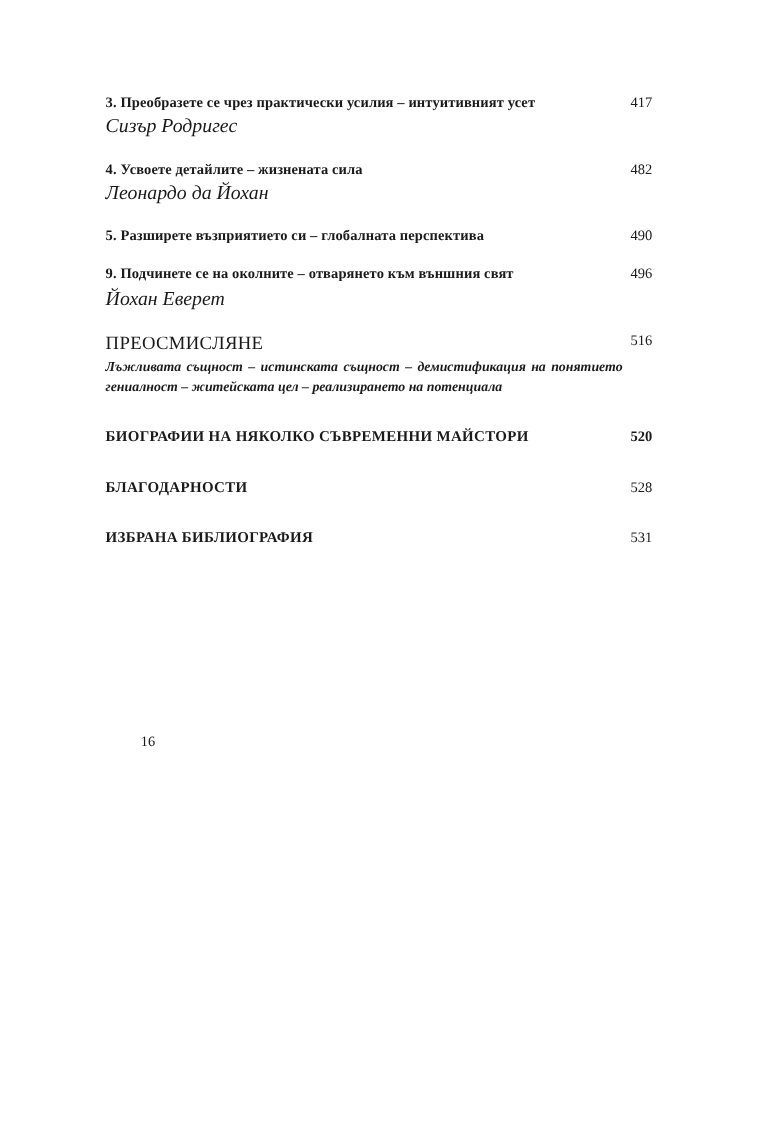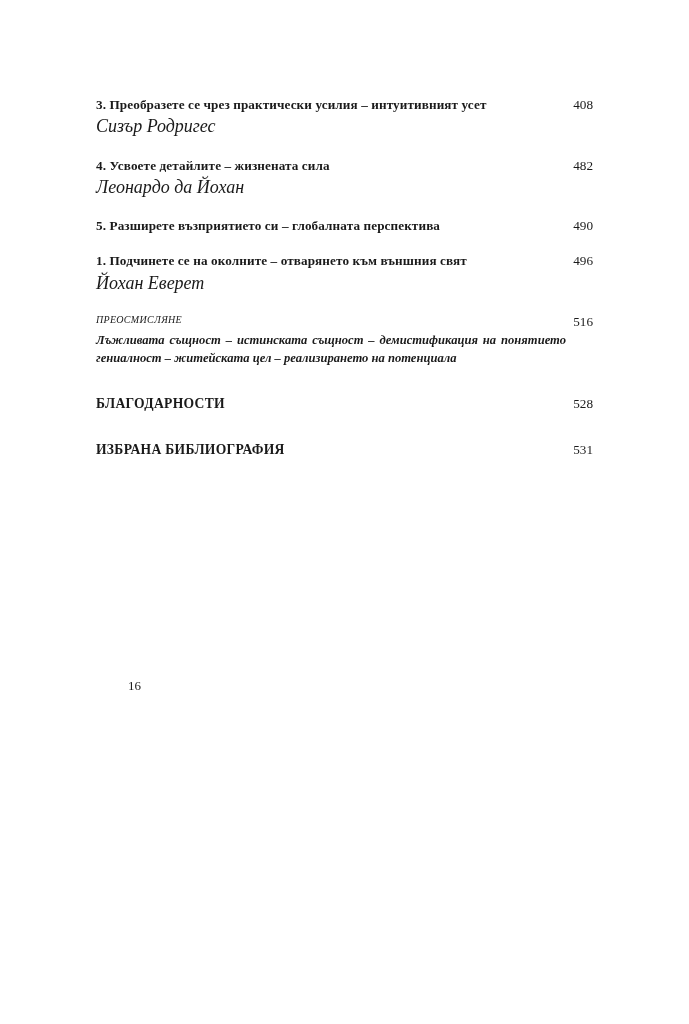--- a/index.html
+++ b/index.html
@@ -10,21 +10,21 @@
     width: 689px;
     height: 1024px;
     background: #ffffff;
     font-family: "Liberation Serif", serif;
     color: #1a1a1a;
     position: relative;
     overflow: hidden;
   }
   .page {
     position: absolute;
-    left: 0; top: 16px;
+    left: 0; top: 4px;
     width: 689px;
     height: 752px;
     box-sizing: border-box;
     padding: 80px 96px 0 96px;
   }
   .toc {
     width: 497px;
   }
   .entry {
     display: block;
@@ -65,23 +65,22 @@
     font-style: italic;
     font-size: 12.6px;
     line-height: 1.36;
     margin-top: 2px;
     width: 470px;
     text-align: justify;
     font-weight: bold;
   }
   .entry.caps .entry-title {
     font-weight: normal;
-    font-size: 10px;
+    font-size: 17px;
     letter-spacing: 0.3px;
-    font-style: italic;
   }
   .entry.caps-bold .entry-title {
     font-weight: bold;
     font-size: 13.6px;
     letter-spacing: 0.3px;
   }
   .gap-large { margin-bottom: 24px; }
   .gap-xl { margin-bottom: 28px; }
   .entry-2line .entry-page {
     align-self: flex-end;
@@ -97,21 +96,21 @@
 </style>
 </head>
 <body>
 
 <div class="page">
   <div class="toc">
 
     <div class="entry entry-2line">
       <div class="entry-row">
         <div class="entry-title">3. Преобразете се чрез практически усилия – интуитивният усет</div>
-        <div class="entry-page">408</div>
+        <div class="entry-page">417</div>
       </div>
       <div class="entry-author">Сизър Родригес</div>
     </div>
 
     <div class="entry">
       <div class="entry-row">
         <div class="entry-title">4. Усвоете детайлите – жизнената сила</div>
         <div class="entry-page">482</div>
       </div>
       <div class="entry-author">Леонардо да Йохан</div>
@@ -119,35 +118,41 @@
 
     <div class="entry">
       <div class="entry-row">
         <div class="entry-title">5. Разширете възприятието си – глобалната перспектива</div>
         <div class="entry-page">490</div>
       </div>
     </div>
 
     <div class="entry">
       <div class="entry-row">
-        <div class="entry-title">1. Подчинете се на околните – отварянето към външния свят</div>
+        <div class="entry-title">9. Подчинете се на околните – отварянето към външния свят</div>
         <div class="entry-page">496</div>
       </div>
       <div class="entry-author">Йохан Еверет</div>
     </div>
 
 
     <div class="entry caps gap-xl">
       <div class="entry-row">
         <div class="entry-title">ПРЕОСМИСЛЯНЕ</div>
         <div class="entry-page">516</div>
       </div>
       <div class="entry-sub">Лъжливата същност – истинската същност – демистификация на понятието гениалност – житейската цел – реализирането на потенциала</div>
     </div>
 
+    <div class="entry caps-bold gap-xl">
+      <div class="entry-row">
+        <div class="entry-title">БИОГРАФИИ НА НЯКОЛКО СЪВРЕМЕННИ МАЙСТОРИ</div>
+        <div class="entry-page bold">520</div>
+      </div>
+    </div>
 
     <div class="entry caps-bold gap-xl">
       <div class="entry-row">
         <div class="entry-title">БЛАГОДАРНОСТИ</div>
         <div class="entry-page">528</div>
       </div>
     </div>
 
     <div class="entry caps-bold">
       <div class="entry-row">

